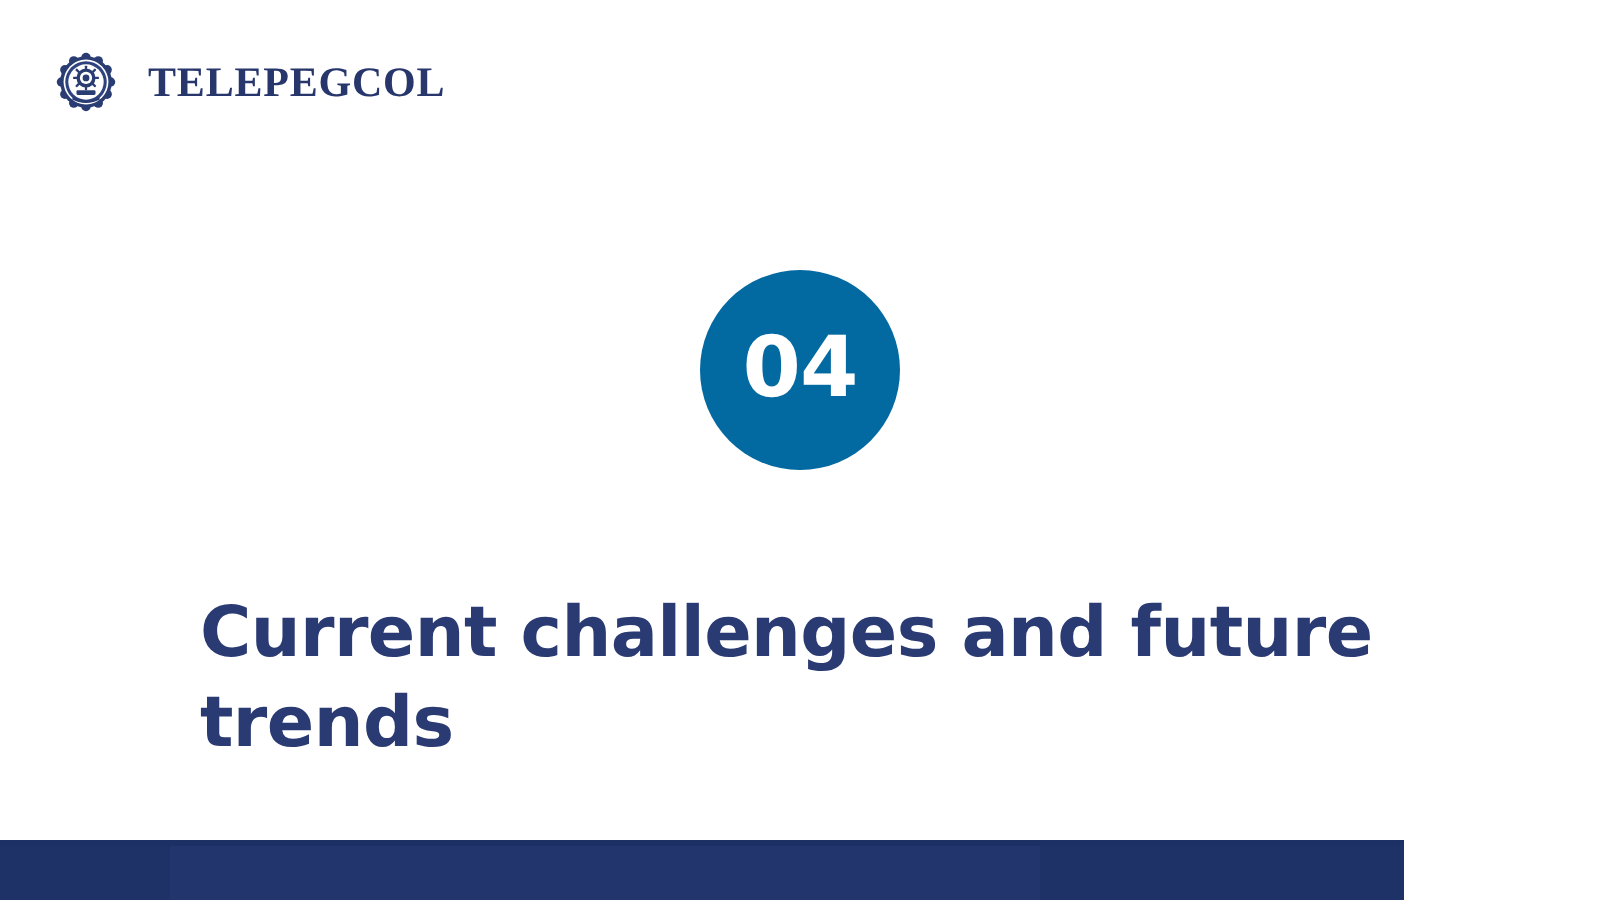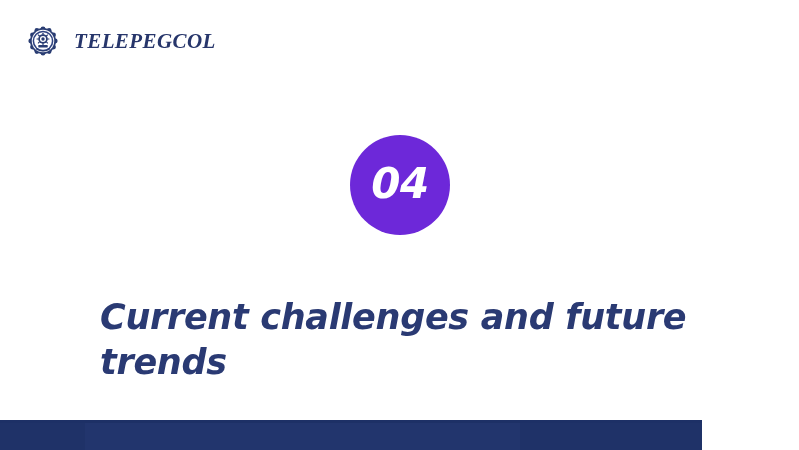--- a/index.html
+++ b/index.html
@@ -12,21 +12,20 @@
     background: #ffffff;
     font-family: "Liberation Sans", sans-serif;
     overflow: hidden;
   }
   .slide {
     position: relative;
     width: 702px;
     height: 450px;
     background: #ffffff;
     overflow: hidden;
-    font-style: italic;
   }
 
   
   .brand {
     position: absolute;
     left: 26px;
     top: 22px;
     display: flex;
     align-items: center;
     gap: 14px;
@@ -49,21 +48,21 @@
   }
 
   
   .number-badge {
     position: absolute;
     left: 350px;
     top: 135px;
     width: 100px;
     height: 100px;
     border-radius: 50%;
-    background: #6d28d9;
+    background: #0369a1;
     display: flex;
     align-items: center;
     justify-content: center;
   }
   .number-badge-text {
     color: #ffffff;
     font-family: "DejaVu Sans", sans-serif;
     font-weight: bold;
     font-size: 42px;
     line-height: 1;

